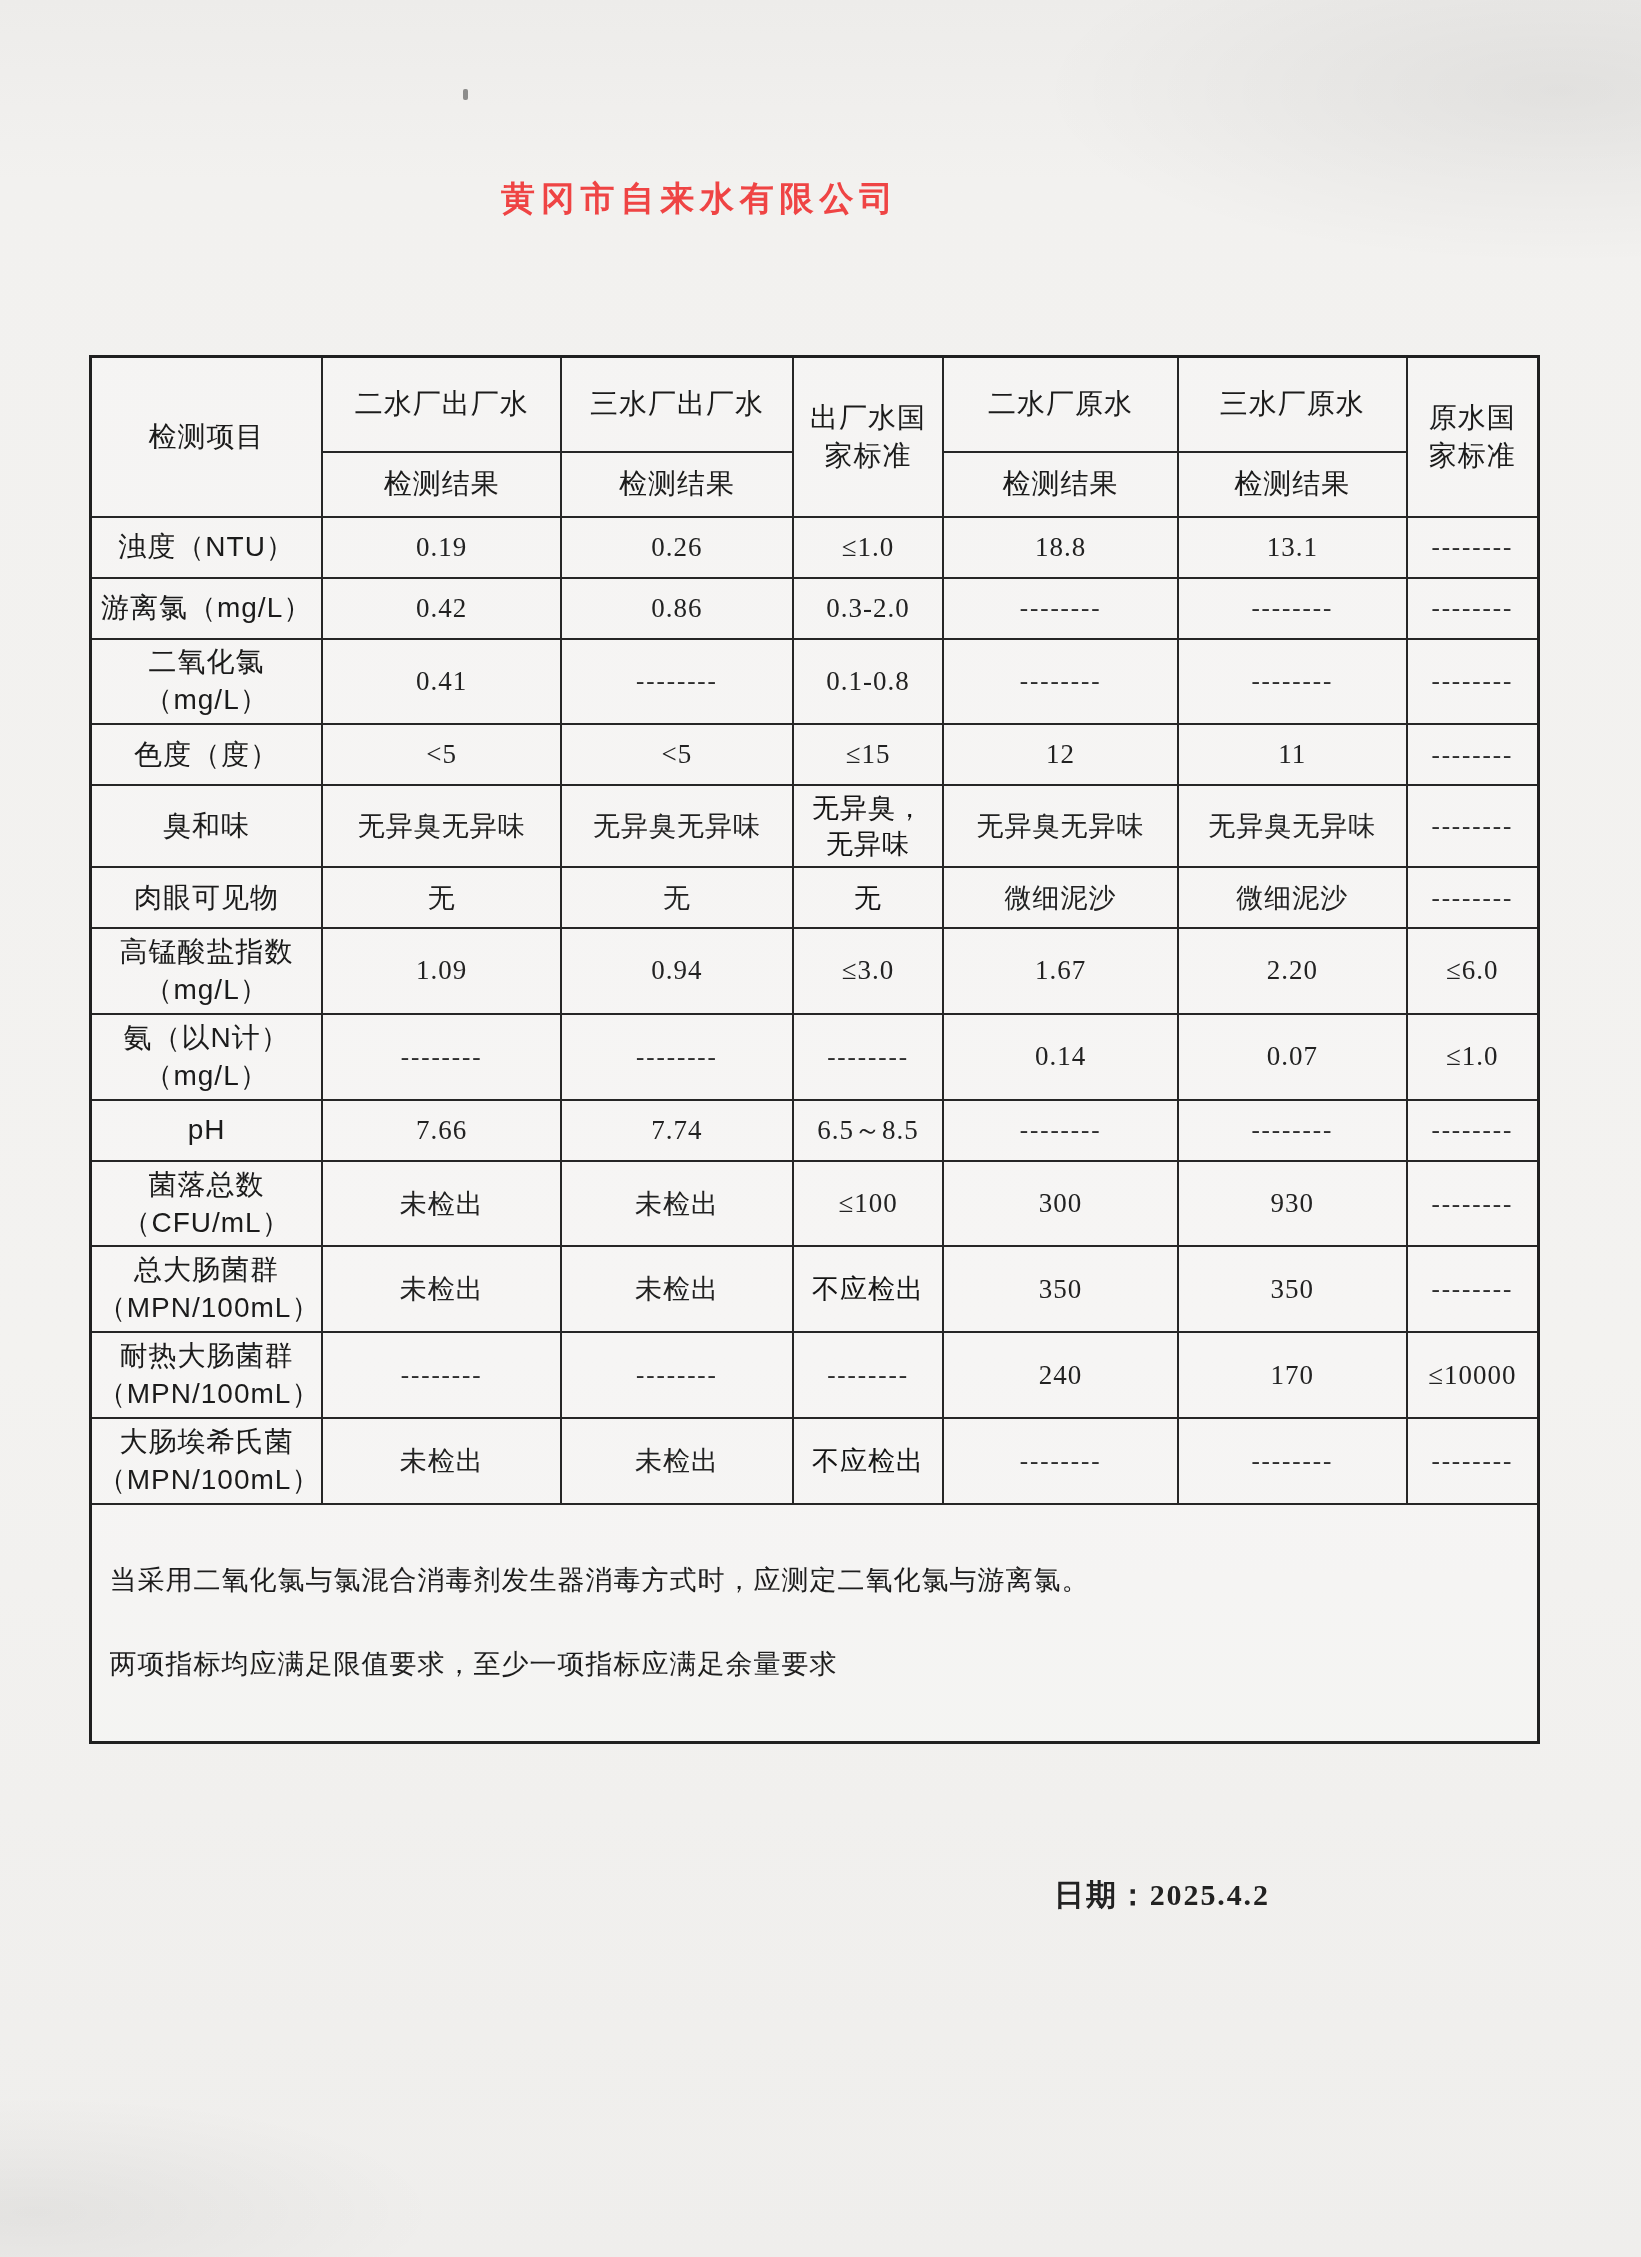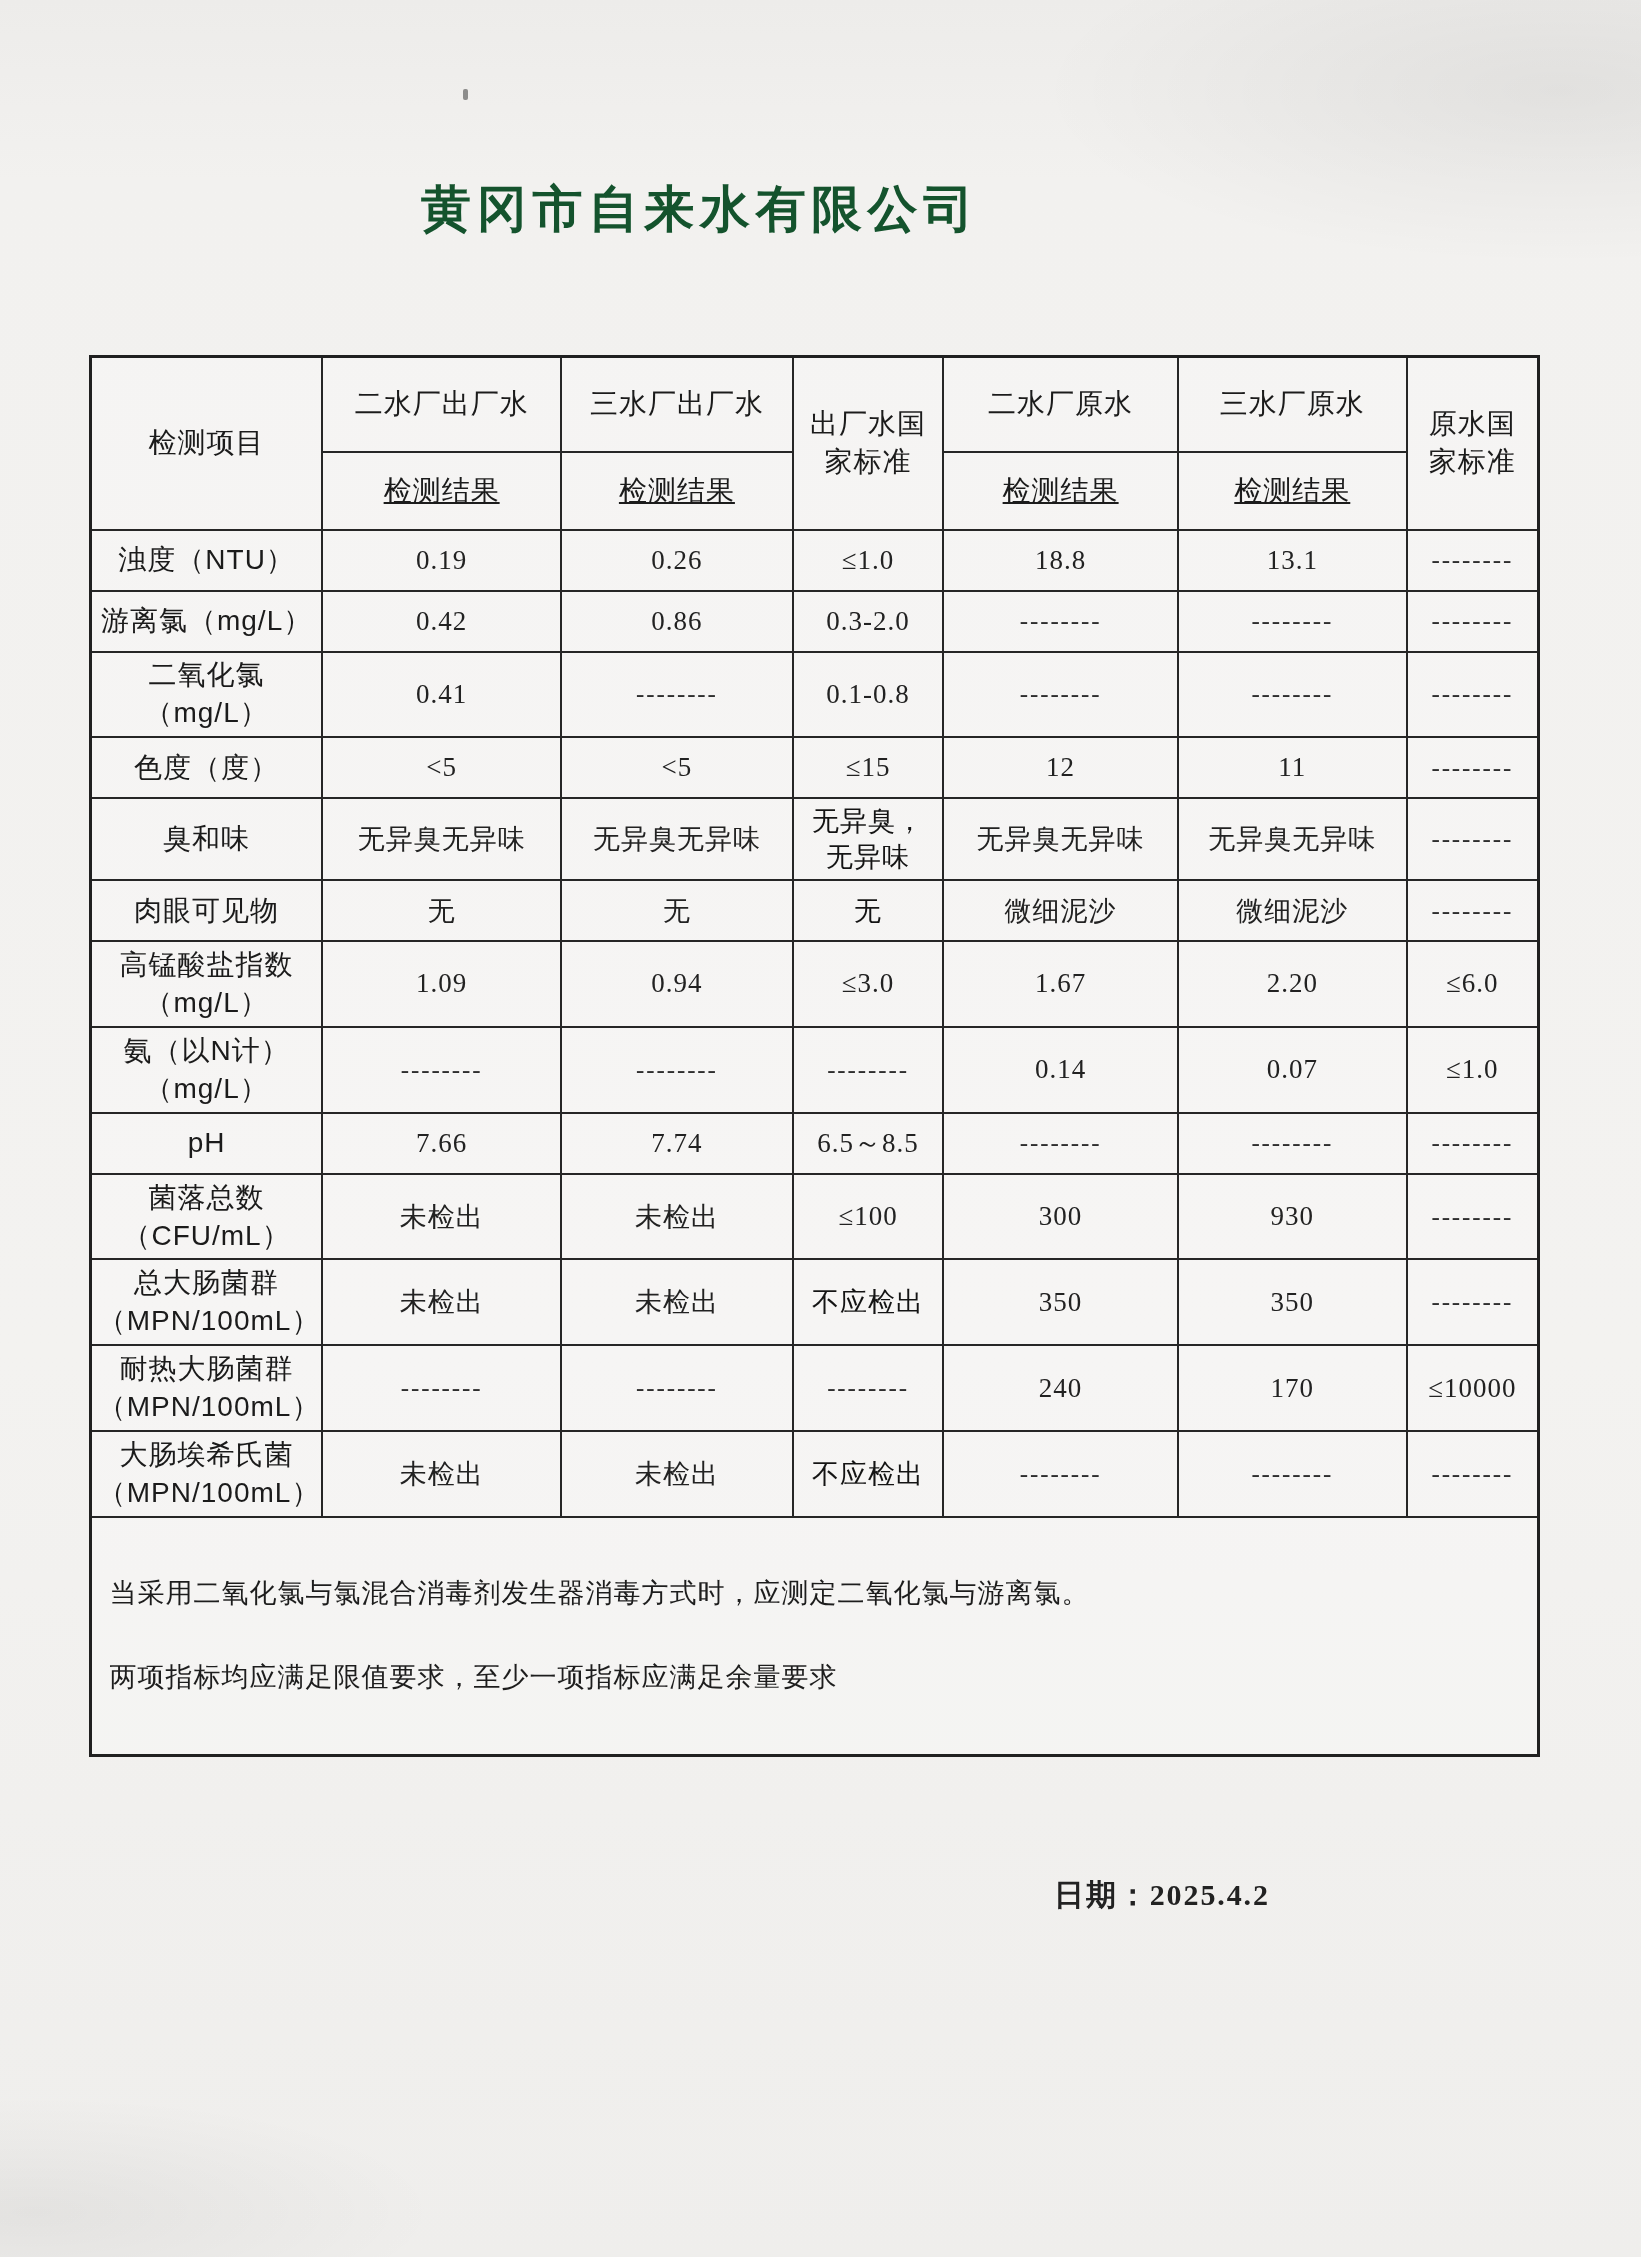--- a/index.html
+++ b/index.html
@@ -15,21 +15,21 @@
     position: relative;
     overflow: hidden;
   }
   .page { position: absolute; inset: 0; }
 
   .titles {
     position: absolute; top: 176px; left: 0; width: 1400px;
     text-align: center;
   }
   .title-main {
-    font-size: 50px; font-weight: bold; letter-spacing: 5.8px; color: #14532d;
+    font-size: 34px; font-weight: bold; letter-spacing: 5.8px; color: #ef4444;
   }
   .title-sub {
     margin-top: 25px;
     font-size: 48px; font-weight: bold; letter-spacing: 6.8px; color: #151515;
   }
 
   table.results {
     position: absolute; left: 89px; top: 355px; width: 1451px;
     border-collapse: collapse; table-layout: fixed;
     background: rgba(255,255,255,0.25);
@@ -41,21 +41,21 @@
     padding: 3.9px 5.8px;
     font-weight: normal;
   }
   table.results { border: 3.9px solid #202020; }
 
   thead th {
     font-size: 28px; font-weight: bold; color: #1b1b1b;
     letter-spacing: 1px;
   }
   thead tr.h1 { height: 95px; }
-  thead tr.h2 { height: 78px; text-decoration: underline; }
+  thead tr.h2 { height: 65px; }
 
   tbody th {
     font-size: 28px; font-weight: bold; color: #1b1b1b;
     letter-spacing: 1px;
   }
   tbody td {
     font-family: "Liberation Serif", serif;
     font-size: 27px; color: #222;
     letter-spacing: 1px;
   }

